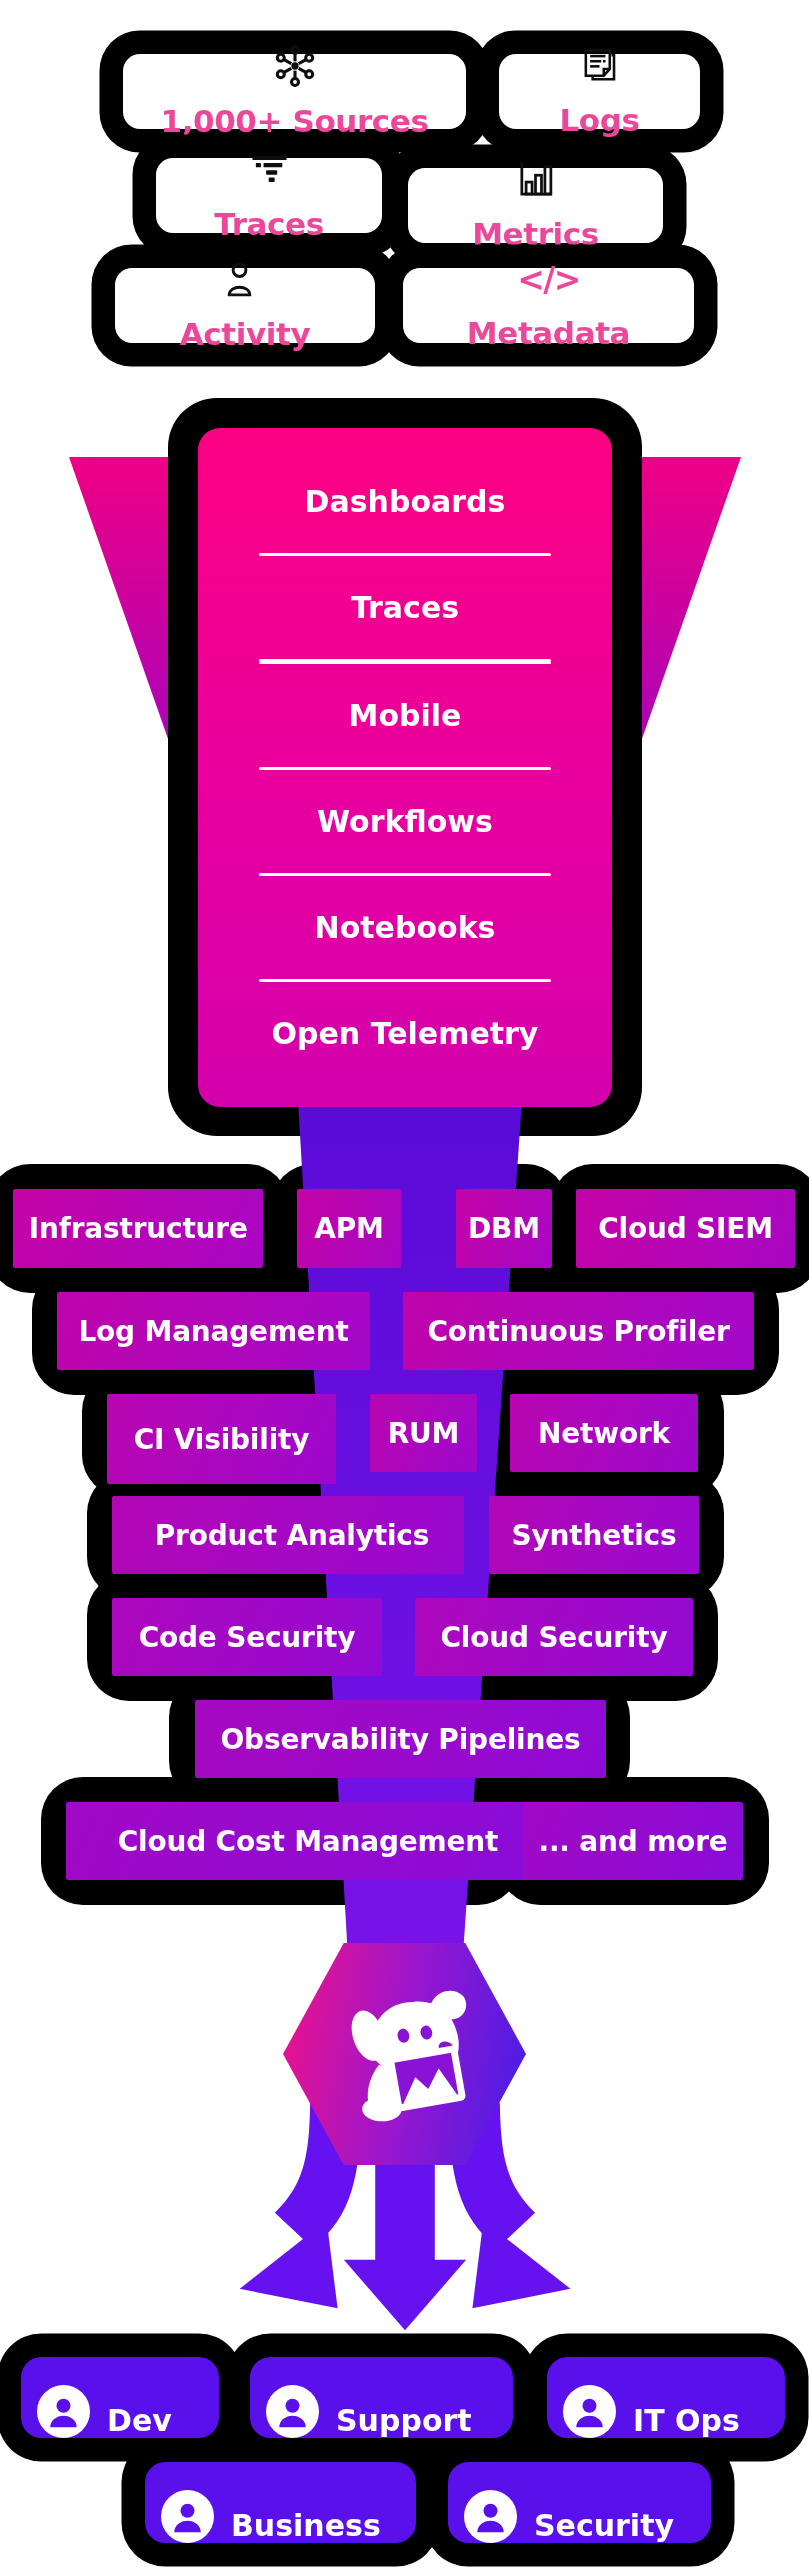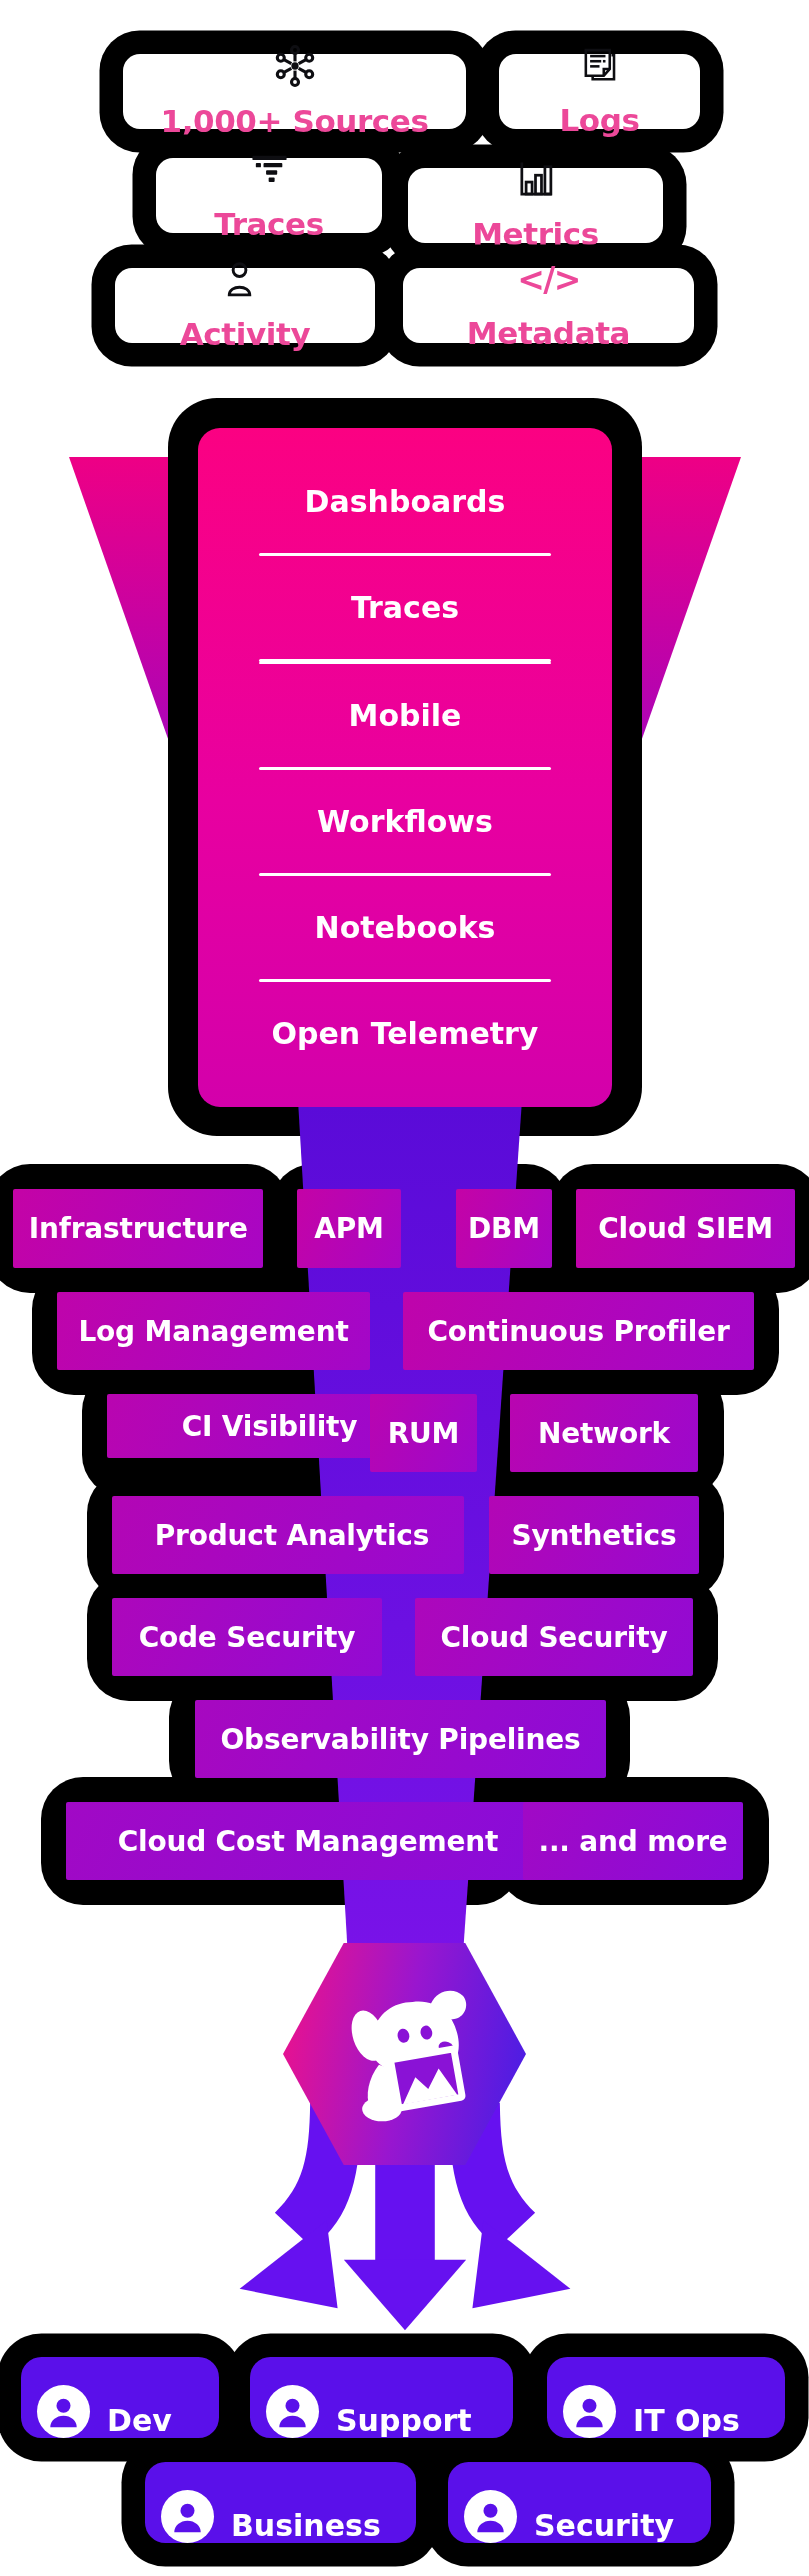--- a/index.html
+++ b/index.html
@@ -198,21 +198,21 @@
 <div class="blob" style="left:498px;top:1777px;width:271px;height:128px;border-radius:42px;"></div>
 
 <div class="ppill rA" style="left:13.3px;top:1189px;width:250px;height:79px;">Infrastructure</div>
 <div class="ppill rA" style="left:297px;top:1189px;width:104px;height:79px;">APM</div>
 <div class="ppill rA" style="left:435px;top:1189px;width:96px;height:79px;margin-left:21px;">DBM</div>
 <div class="ppill rA" style="left:576px;top:1189px;width:219px;height:79px;">Cloud SIEM</div>
 
 <div class="ppill rB" style="left:57px;top:1292px;width:313px;height:78px;">Log Management</div>
 <div class="ppill rB" style="left:403px;top:1292px;width:351px;height:78px;">Continuous Profiler</div>
 
-<div class="ppill rC" style="left:107px;top:1394px;width:229px;height:64px;padding-left:48px;">CI Visibility</div>
+<div class="ppill rC" style="left:107px;top:1394px;width:229px;height:90px;">CI Visibility</div>
 <div class="ppill rC" style="left:370px;top:1394px;width:107px;height:78px;">RUM</div>
 <div class="ppill rC" style="left:510px;top:1394px;width:188px;height:78px;">Network</div>
 
 <div class="ppill rD" style="left:112px;top:1496px;width:344px;height:78px;padding-left:8px;">Product Analytics</div>
 <div class="ppill rD" style="left:489px;top:1496px;width:210px;height:78px;">Synthetics</div>
 
 <div class="ppill rE" style="left:112px;top:1598px;width:270px;height:78px;">Code Security</div>
 <div class="ppill rE" style="left:415px;top:1598px;width:278px;height:78px;">Cloud Security</div>
 
 <div class="ppill rF" style="left:195px;top:1700px;width:411px;height:78px;">Observability Pipelines</div>

